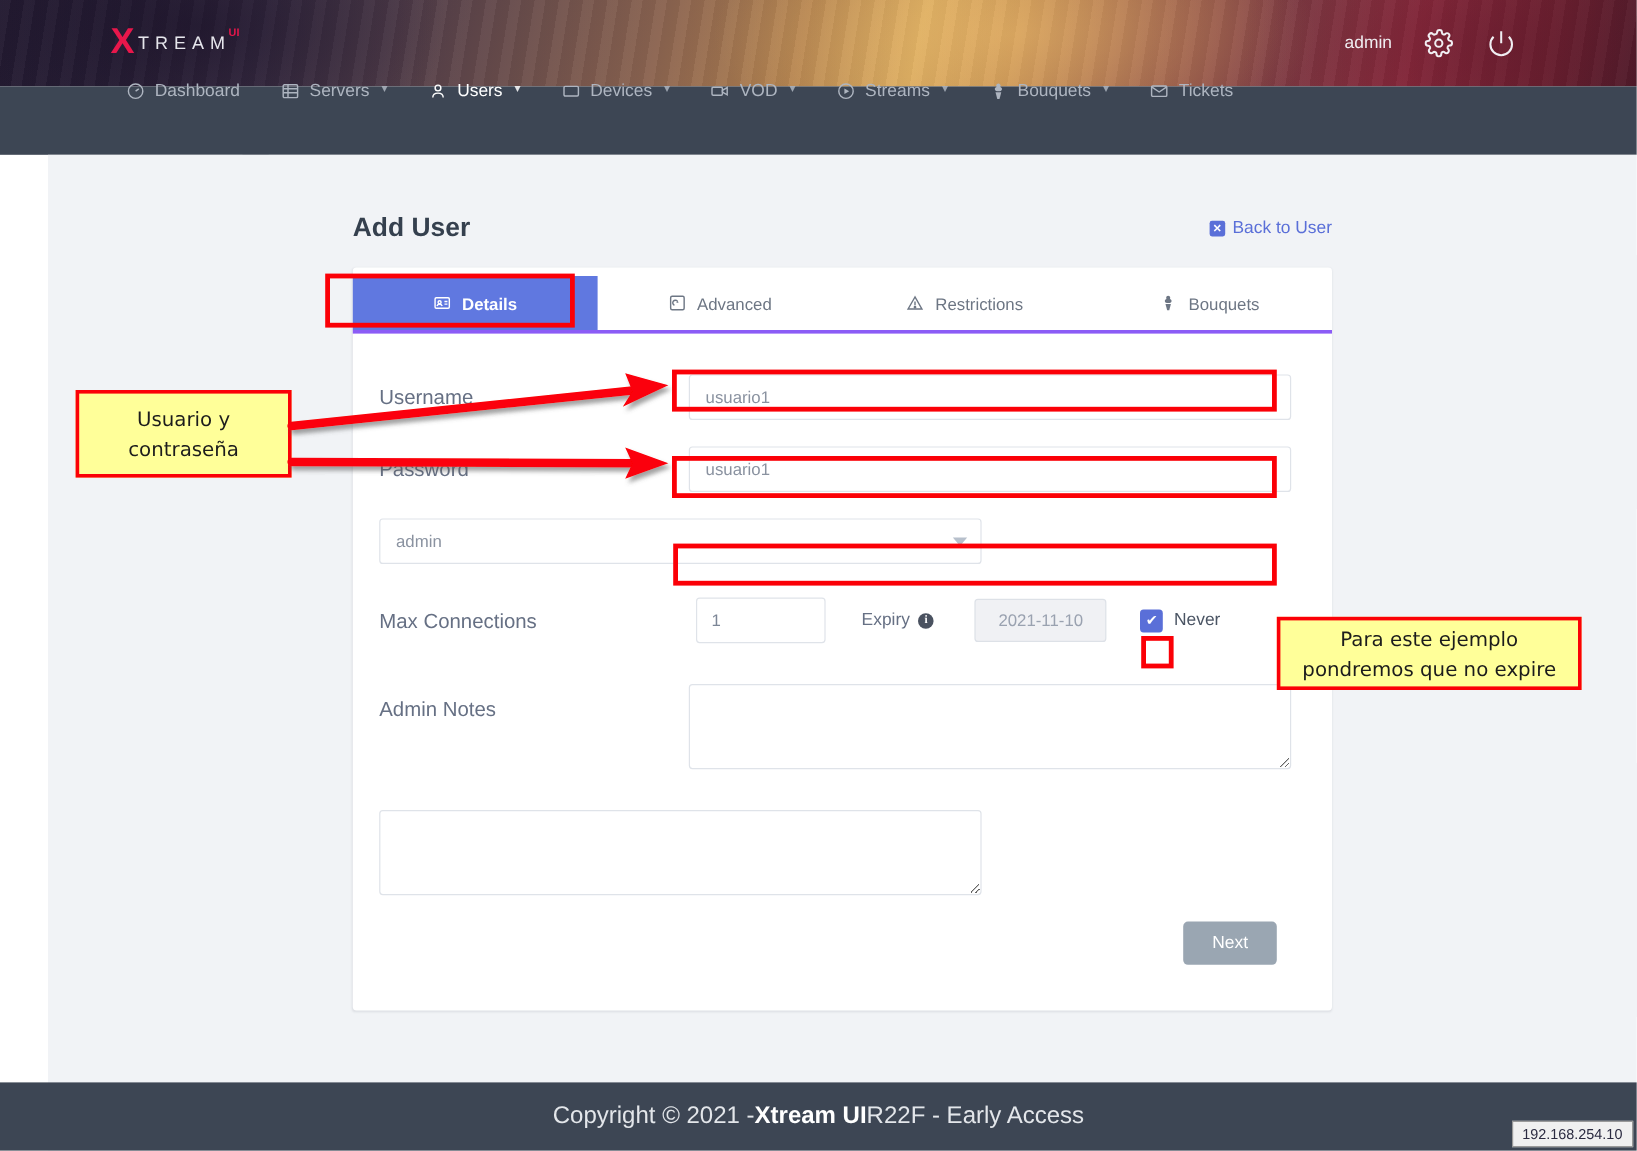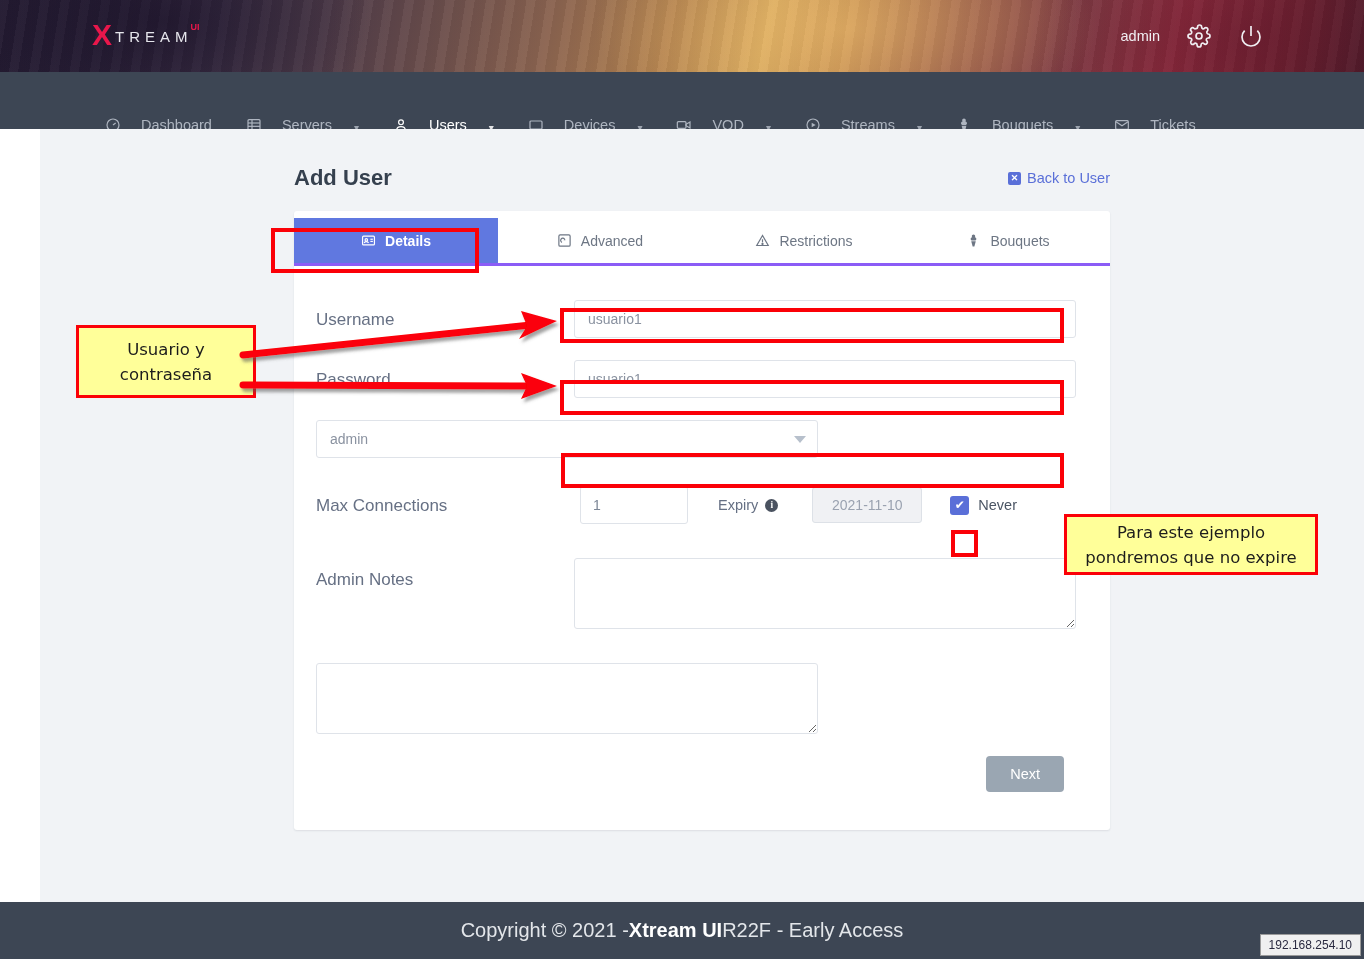--- a/index.html
+++ b/index.html
@@ -122,22 +122,22 @@
   .navbar {
     position: relative;
     height: 57px;
     background: #3d4654;
     display: flex;
     align-items: center;
     padding-left: 88px;
   }
   .nav-item {
     display: flex;
-    align-items: flex-end;
-    gap: 20px;
+    align-items: flex-start;
+    gap: 8px;
     color: #aeb5c0;
     font-size: 14.5px;
     padding: 0 17px;
     height: 65px;
     cursor: pointer;
     white-space: nowrap;
   }
   .nav-item.active { color: #ffffff; }
   .nav-item .nic { display: flex; align-items: center; }
   .nav-item .nic svg { display: block; }
@@ -154,21 +154,21 @@
     border-left: 11px solid transparent;
     border-right: 11px solid transparent;
     border-top: 11px solid #3d4654;
   }
 
   
   .content {
     position: relative;
     background: #f1f3f6;
     height: 830px;
-    padding-top: 0;
+    padding-top: 12px;
     margin-left: 40px;
   }
   .content-inner {
     position: relative;
     width: 816px;
     margin: 0 auto;
     padding-top: 36px;
   }
   .page-head {
     display: flex;
@@ -700,21 +700,21 @@
     <div class="hl" style="left:271px; top:228px; width:208px; height:45px;"></div>
 
     <div class="hl" style="left:560px; top:308px; width:504px; height:35px;"></div>
 
     <div class="hl" style="left:560px; top:380px; width:504px; height:35px;"></div>
 
     <div class="hl" style="left:561px; top:453px; width:503px; height:35px;"></div>
 
     <div class="hl" style="left:951px; top:530px; width:27px; height:27px;"></div>
 
-    <div class="note" style="left:76px; top:325px; width:180px; height:73px;">
+    <div class="note" style="left:63px; top:325px; width:180px; height:73px;">
       <span>Usuario y</span>
       <span>contraseña</span>
     </div>
 
     <div class="note" style="left:1064px; top:514px; width:254px; height:61px;">
       <span>Para este ejemplo</span>
       <span>pondremos que no expire</span>
     </div>
 
     <svg class="arrow-svg" style="left:235px; top:305px;" width="340" height="115" viewBox="0 0 340 115">

